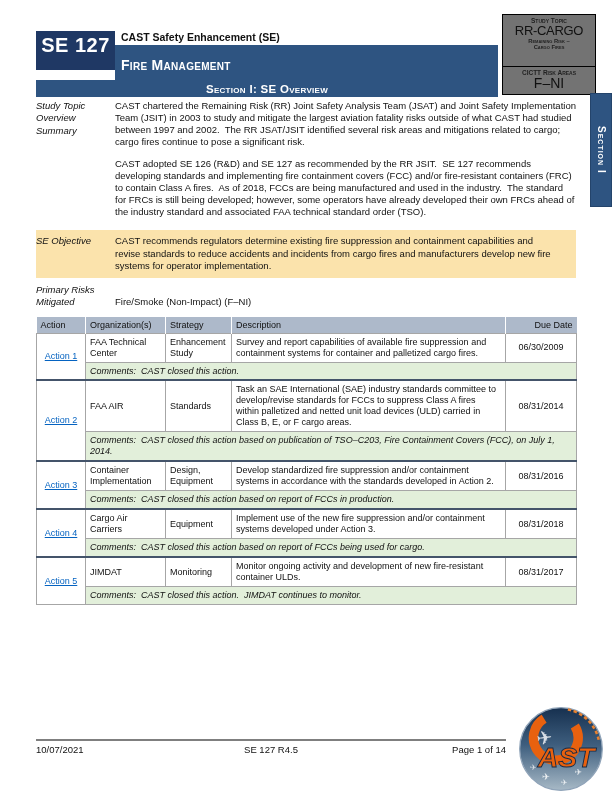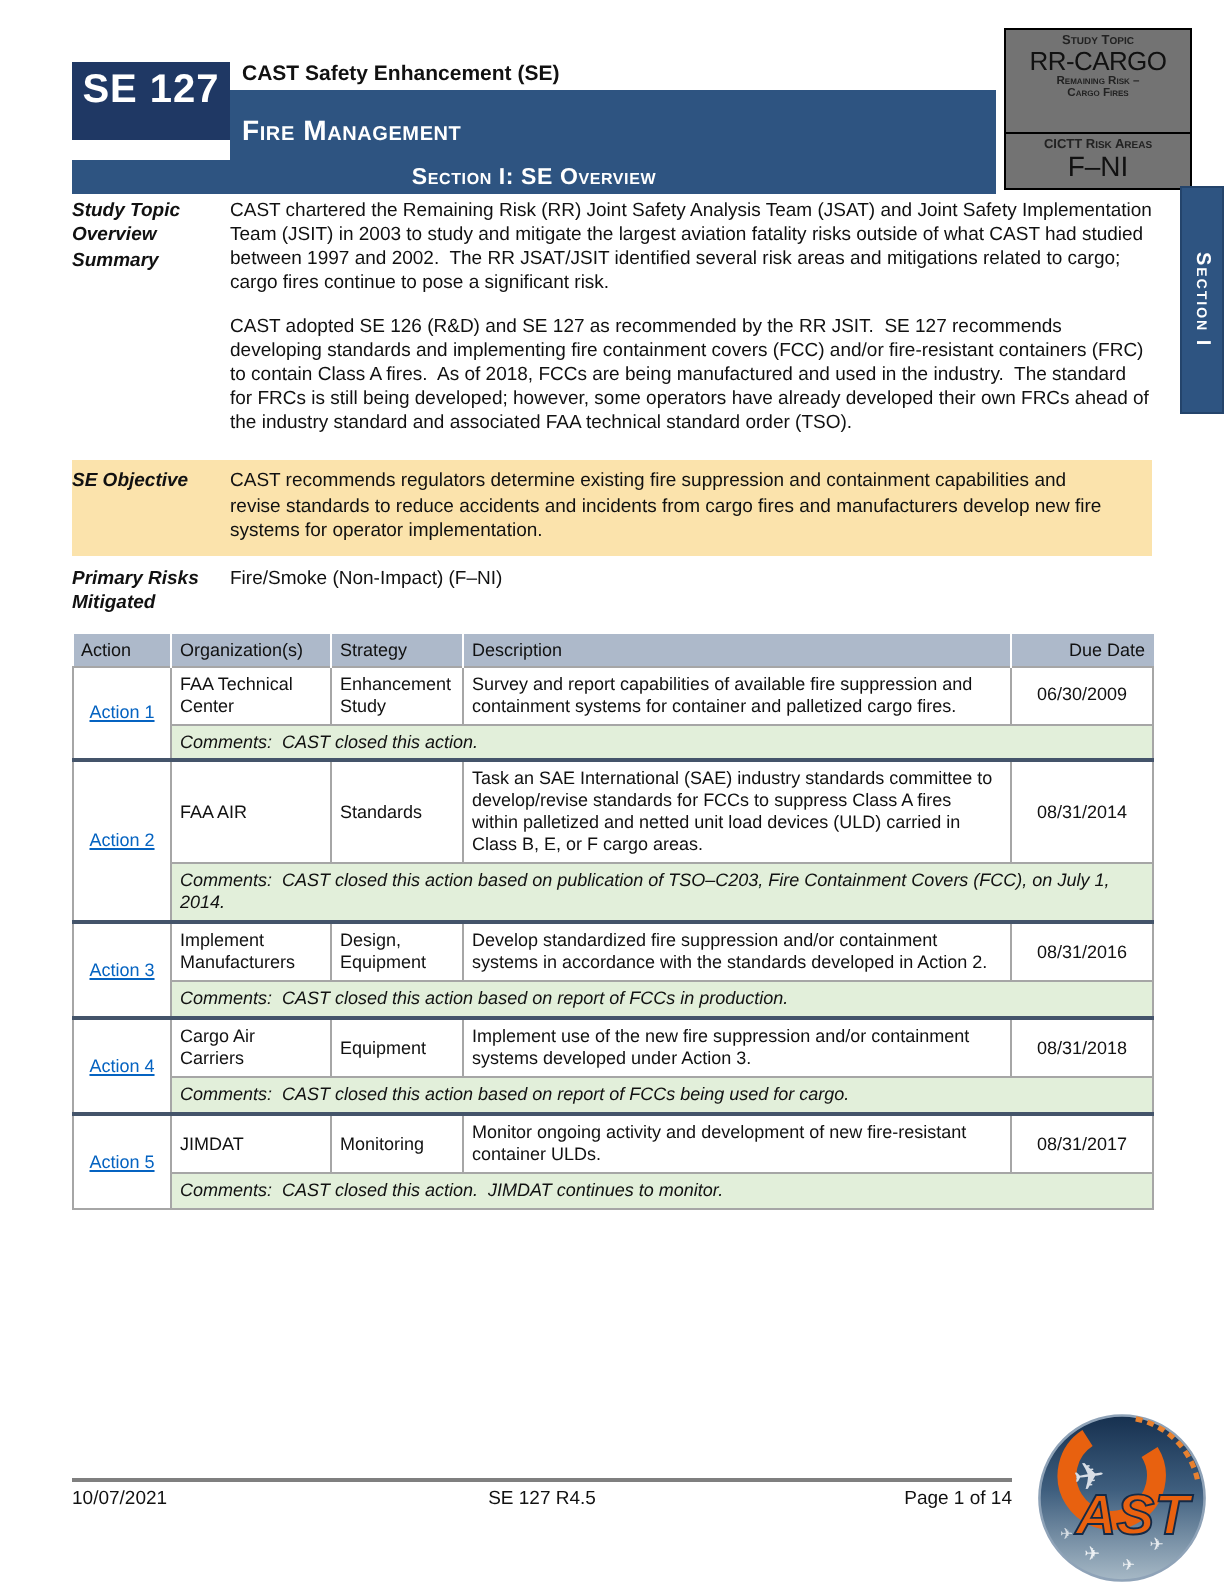--- a/index.html
+++ b/index.html
@@ -49,27 +49,26 @@
     writing-mode:vertical-rl;
     color:#fff; font-size:10px; font-weight:bold; letter-spacing:1px;
   }
 
   
   .main { position:absolute; left:36px; top:100px; width:540px; }
   .row { display:flex; }
   .label-col {
     width:79px; flex:0 0 79px; font-style:italic; font-size:9.5px; line-height:1.3; color:#111;
     padding-right:6px;
-    font-weight:bold;
   }
   .body-col { flex:1; font-size:9.5px; line-height:1.28; color:#111; }
   .body-col p { margin:0 0 9px 0; white-space:pre-wrap; }
   .objective-row { background:#FBE3AC; margin-top:3px; padding:5px 18px 6px 0; }
   .objective-row .body-col { white-space:pre-wrap; }
-  .risks-row { margin-top:6px; align-items:flex-start; }
+  .risks-row { margin-top:6px; align-items:flex-end; }
 
   
   table.actions { border-collapse:collapse; width:540px; margin-top:8px; table-layout:fixed; }
   table.actions th {
     background:#ADB9CA; font-weight:normal; font-size:9px; text-align:left;
     padding:3px 4px; color:#111; border-left:1px solid #fff;
   }
   table.actions th:first-child { border-left:none; }
   table.actions th.th-due { text-align:right; }
   table.actions td {
@@ -178,21 +177,21 @@
       <td class="due-cell">08/31/2014</td>
     </tr>
     <tr>
       <td class="comments-cell" colspan="4">Comments:  CAST closed this action based on publication of TSO–C203, Fire Containment Covers (FCC), on July 1, 2014.</td>
     </tr>
 
     <tr class="data-row group-start">
       <td class="action-cell" rowspan="2">
         <a href="#">Action 3</a>
       </td>
-      <td>Implement Manufacturers</td>
+      <td>Container Implementation</td>
       <td>Design, Equipment</td>
       <td class="desc-cell">Develop standardized fire suppression and/or containment systems in accordance with the standards developed in Action 2.</td>
       <td class="due-cell">08/31/2016</td>
     </tr>
     <tr>
       <td class="comments-cell" colspan="4">Comments:  CAST closed this action based on report of FCCs in production.</td>
     </tr>
 
     <tr class="data-row group-start">
       <td class="action-cell" rowspan="2">

